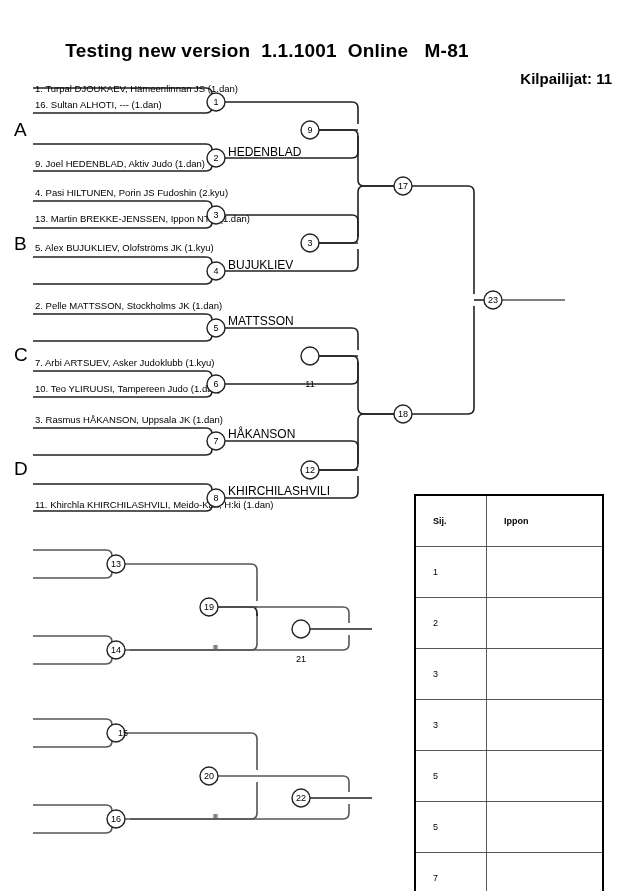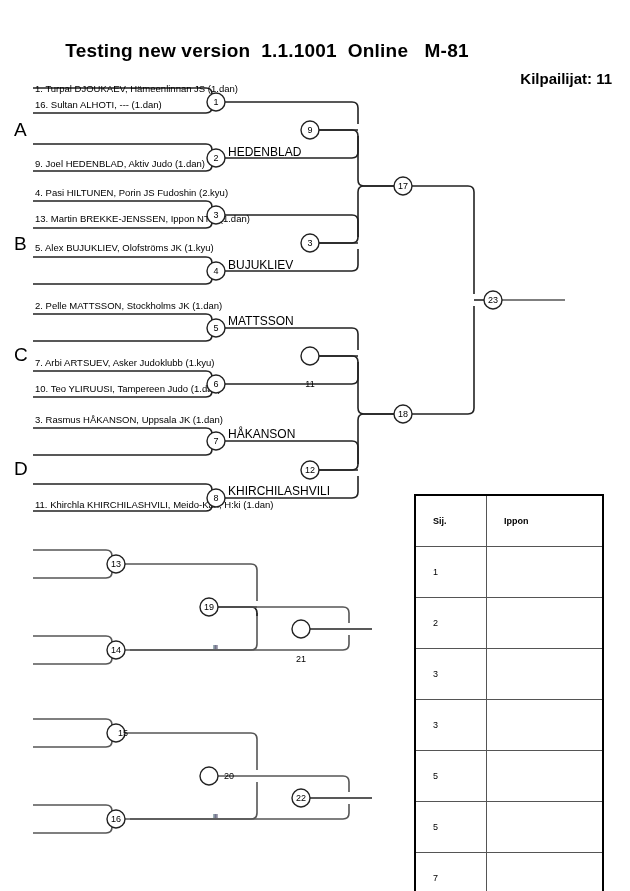--- a/index.html
+++ b/index.html
@@ -174,21 +174,21 @@
       <div class="mnum" style="left: 301px; top: 238.5px;">3</div>
       <div class="mnum" style="left: 301px; top: 351.5px; margin-top: 28px;">11</div>
       <div class="mnum" style="left: 301px; top: 465.5px;">12</div>
       <div class="mnum" style="left: 107px; top: 559.5px;">13</div>
       <div class="mnum" style="left: 107px; top: 645.5px;">14</div>
       <div class="mnum" style="left: 107px; top: 728.5px; padding-left: 7px;">15</div>
       <div class="mnum" style="left: 107px; top: 814.5px;">16</div>
       <div class="mnum" style="left: 394px; top: 181.5px;">17</div>
       <div class="mnum" style="left: 394px; top: 409.5px;">18</div>
       <div class="mnum" style="left: 200px; top: 602.5px;">19</div>
-      <div class="mnum" style="left: 200px; top: 771.5px; padding-left: 20px;">20</div>
+      <div class="mnum" style="left: 200px; top: 771.5px;">20</div>
       <div class="mnum" style="left: 292px; top: 624.5px; margin-top: 30px;">21</div>
       <div class="mnum" style="left: 292px; top: 793.5px;">22</div>
       <div class="mnum" style="left: 484px; top: 295.5px;">23</div>
     </div>
 
   <div class="artifact" style="left:213px;top:645px;"></div>
   <div class="artifact" style="left:213px;top:814px;"></div>
 
   <table class="results">
     <thead>

